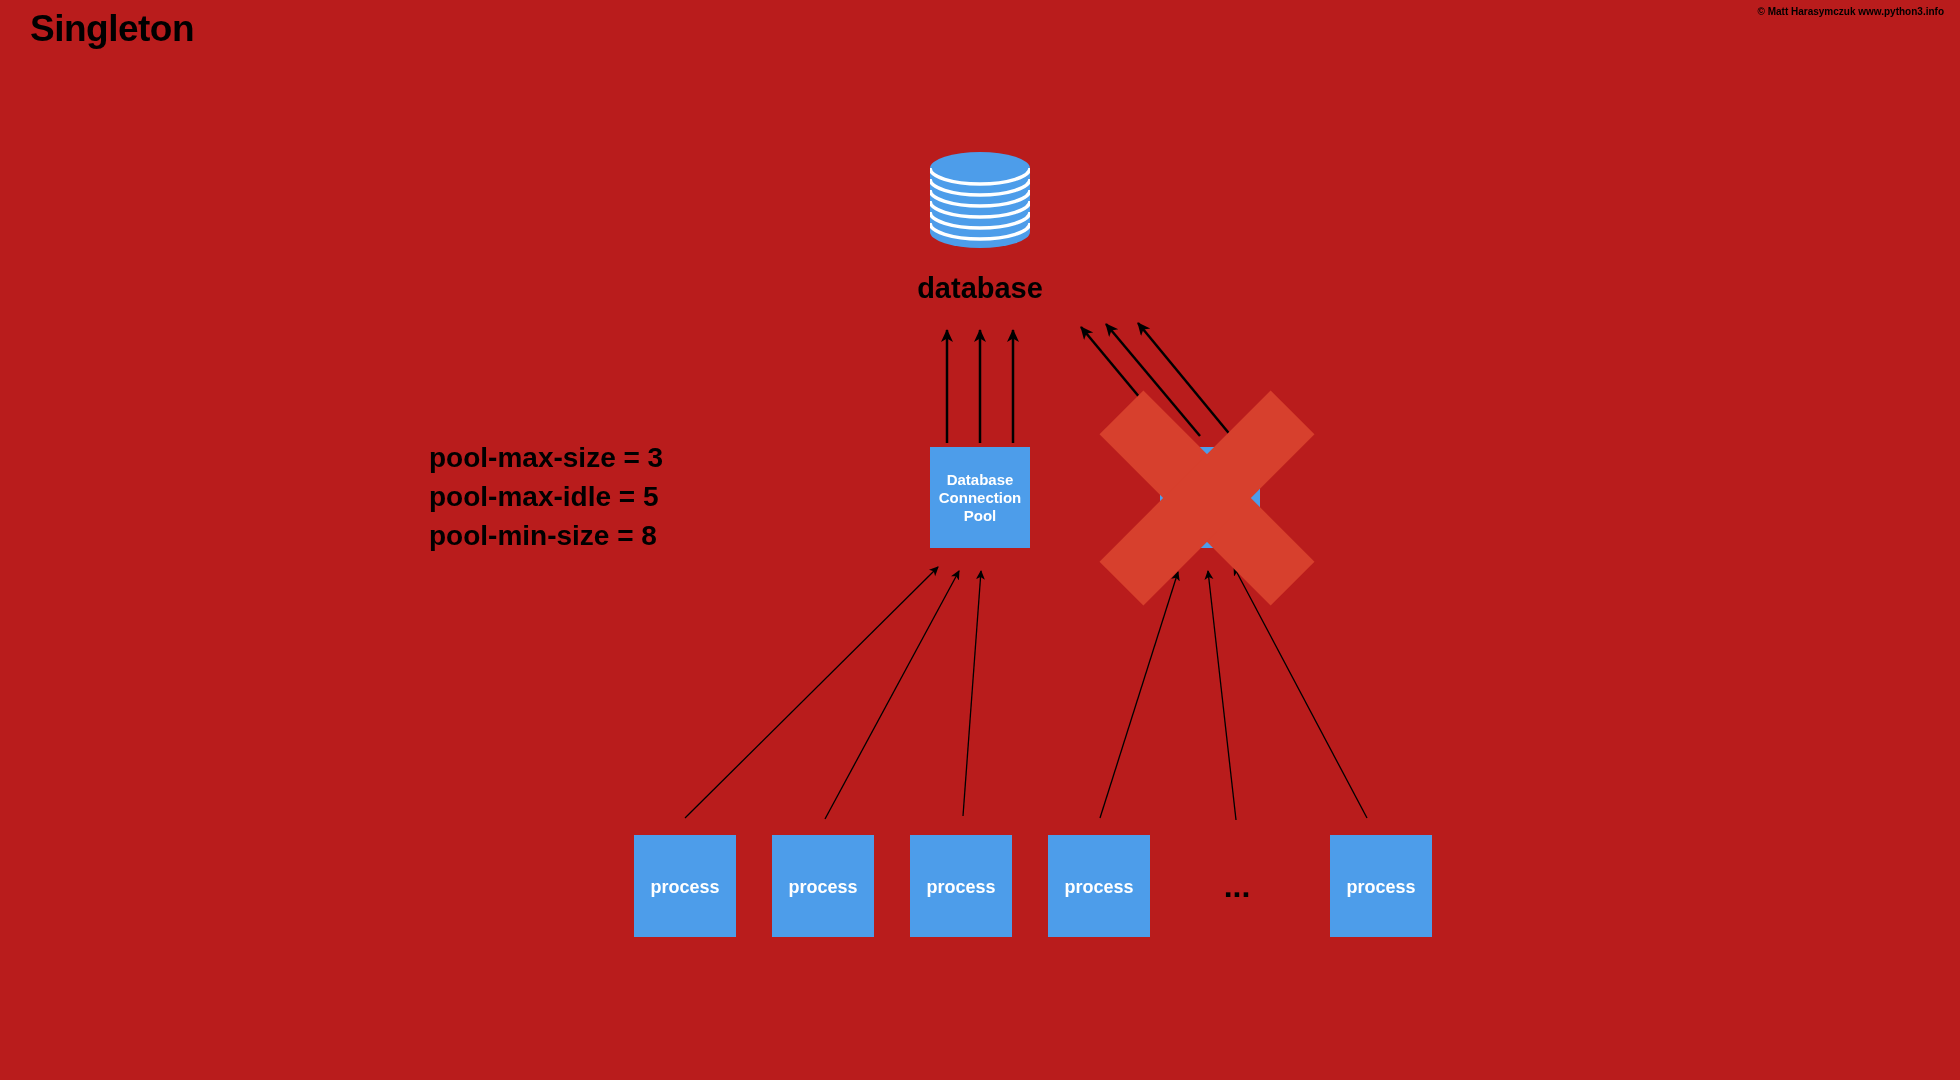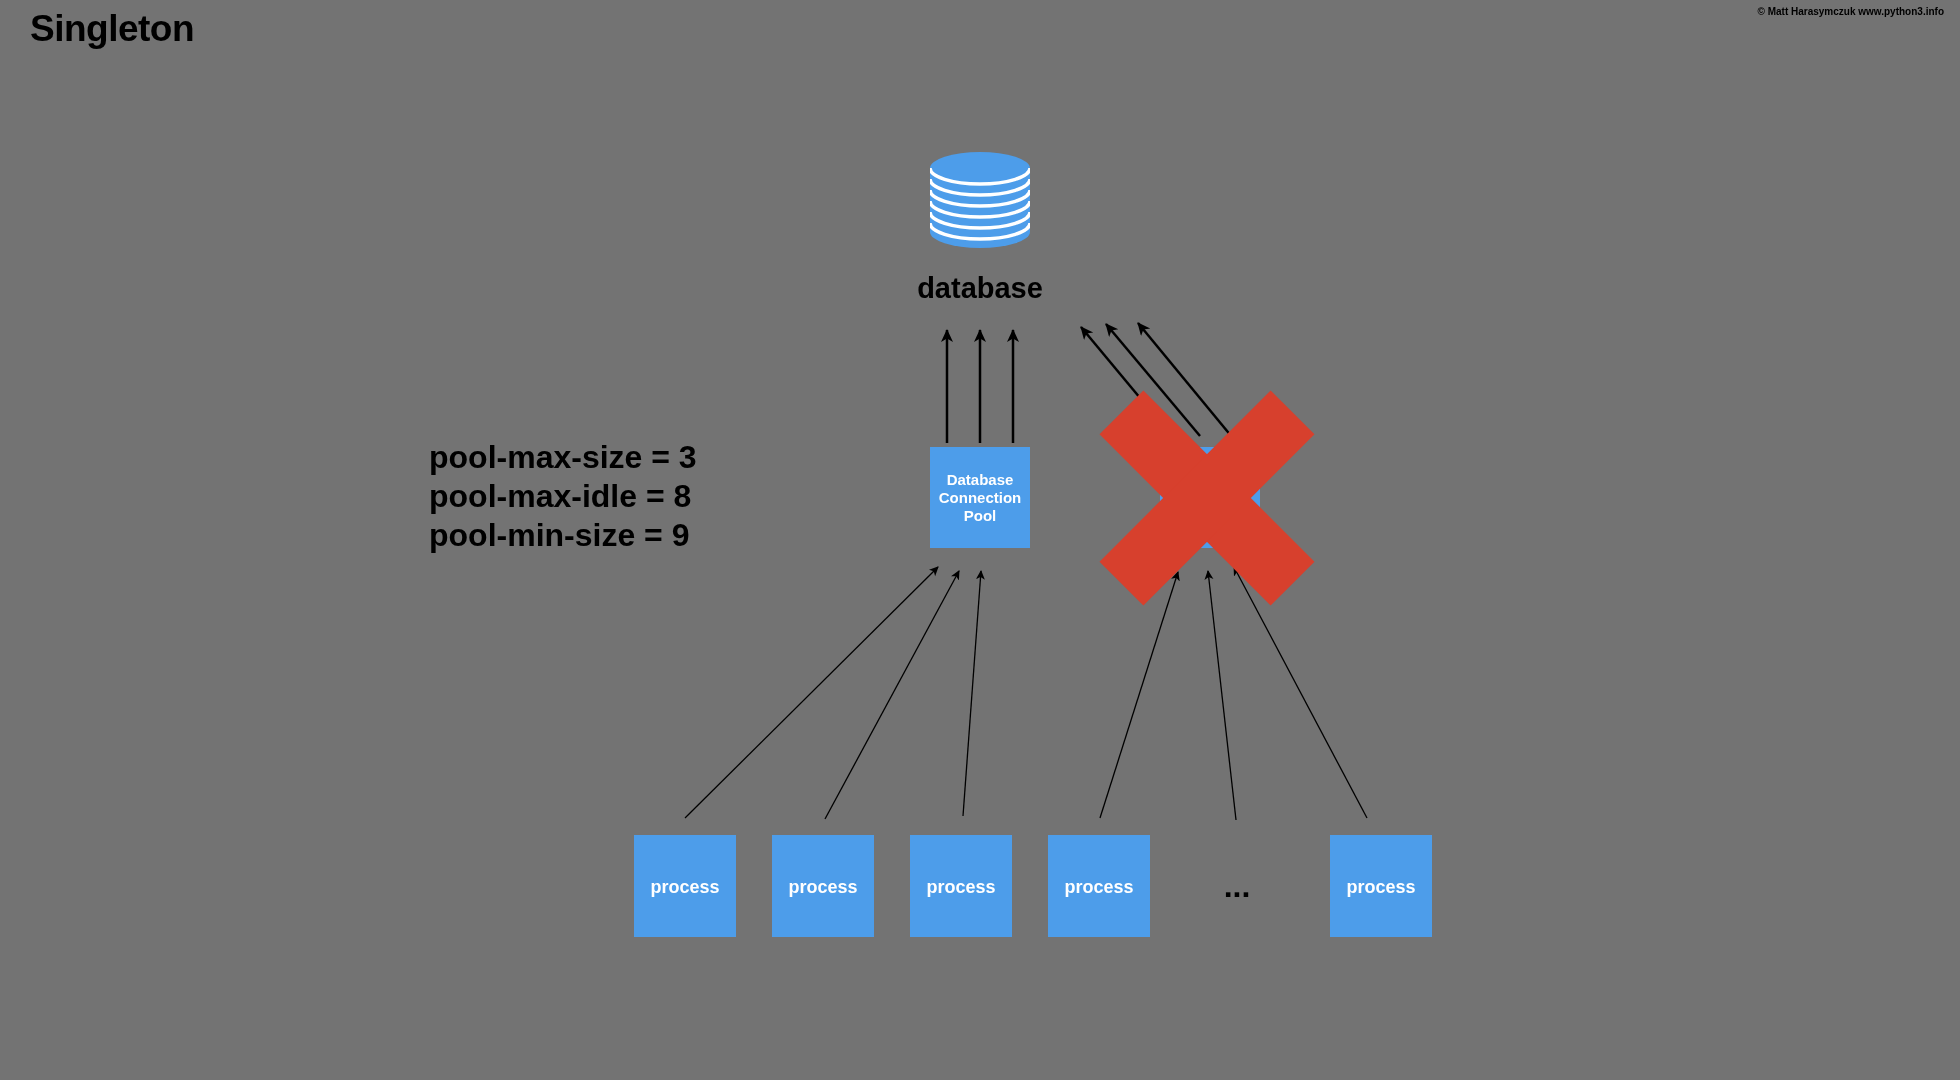--- a/index.html
+++ b/index.html
@@ -1,34 +1,34 @@
 <!DOCTYPE html>
 <html><head>
 <meta charset="utf-8">
 <style>
   html,body{margin:0;padding:0;background:#ffffff;}
   .stage{
     position:relative;
     width:1960px;height:1080px;
-    background:#737373;
+    background:#b91c1c;
     font-family:"Liberation Sans", sans-serif;
     overflow:hidden;
   }
   .title{
     position:absolute;left:30px;top:8px;
     font-size:37px;font-weight:bold;color:#000;
     letter-spacing:-0.5px;
   }
   .copyright{
     position:absolute;right:16px;top:6px;
     font-size:10px;font-weight:bold;color:#000;
   }
   .params{
     position:absolute;left:429px;top:438px;
-    font-size:32px;font-weight:bold;color:#000;
+    font-size:28px;font-weight:bold;color:#000;
     line-height:39px;white-space:nowrap;
   }
   svg.diagram{position:absolute;left:0;top:0;}
   svg text{
     font-family:"Liberation Sans", sans-serif;
     font-weight:bold;
   }
   .db-label{font-size:29px;fill:#000;}
   .box-label{font-size:15px;fill:#fff;}
   .process-label{font-size:18px;fill:#fff;}
@@ -40,22 +40,22 @@
 </head>
 <body>
 
 <div class="stage">
 
   <div class="title">Singleton</div>
   <div class="copyright">© Matt Harasymczuk www.python3.info</div>
 
   <div class="params">
     <div>pool-max-size = 3</div>
-    <div>pool-max-idle = 8</div>
-    <div>pool-min-size = 9</div>
+    <div>pool-max-idle = 5</div>
+    <div>pool-min-size = 8</div>
   </div>
 
   <svg class="diagram" width="1960" height="1080" viewBox="0 0 1960 1080">
     <defs>
       <marker id="ah-big" markerUnits="userSpaceOnUse" markerWidth="14" markerHeight="13" refX="12" refY="6" orient="auto">
         <path d="M0,0 L13,6 L0,12 L3.5,6 Z" fill="#000"></path>
       </marker>
       <marker id="ah-small" markerUnits="userSpaceOnUse" markerWidth="11" markerHeight="10" refX="8.5" refY="4.5" orient="auto">
         <path d="M0,0 L9.5,4.5 L0,9 L2.5,4.5 Z" fill="#000"></path>
       </marker>

